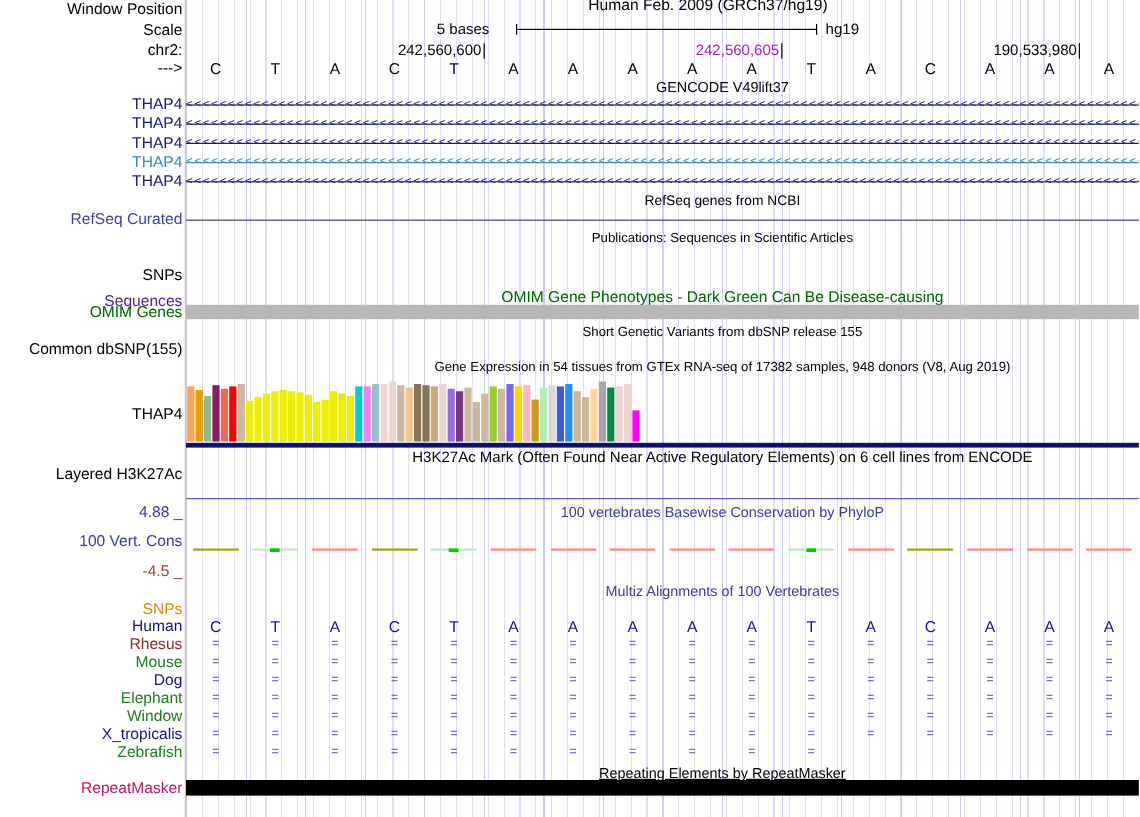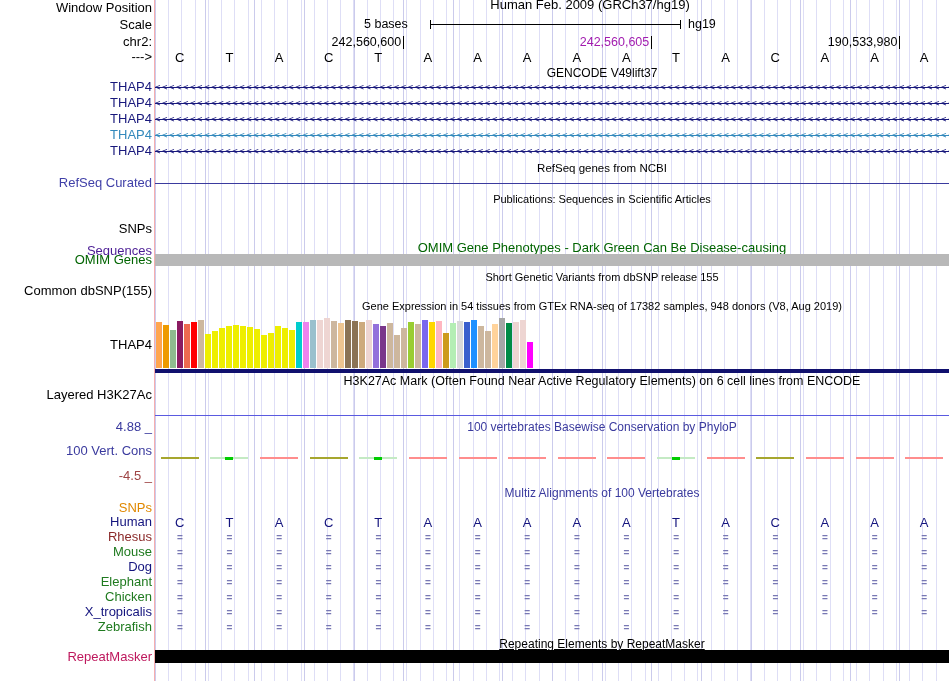--- a/index.html
+++ b/index.html
@@ -65,21 +65,21 @@
       <div class="lab lab-right" style="top: 395px; color: rgb(0, 0, 0); position: absolute;">Layered H3K27Ac</div>
       <div class="lab lab-right" style="top: 427px; color: rgb(58, 58, 158); position: absolute;">4.88 _</div>
       <div class="lab lab-right" style="top: 451px; color: rgb(58, 58, 158); position: absolute;">100 Vert. Cons</div>
       <div class="lab lab-right" style="top: 476px; color: rgb(158, 68, 68); position: absolute;">-4.5 _</div>
       <div class="lab lab-right" style="top: 508px; color: rgb(224, 136, 0); position: absolute;">SNPs</div>
       <div class="lab lab-right" style="top: 522px; color: rgb(20, 20, 126); position: absolute;">Human</div>
       <div class="lab lab-right" style="top: 537px; color: rgb(139, 42, 42); position: absolute;">Rhesus</div>
       <div class="lab lab-right" style="top: 552px; color: rgb(31, 122, 31); position: absolute;">Mouse</div>
       <div class="lab lab-right" style="top: 567px; color: rgb(20, 20, 126); position: absolute;">Dog</div>
       <div class="lab lab-right" style="top: 582px; color: rgb(31, 122, 31); position: absolute;">Elephant</div>
-      <div class="lab lab-right" style="top: 597px; color: rgb(31, 122, 31); position: absolute;">Chicken</div>
+      <div class="lab lab-right" style="top: 597px; color: rgb(31, 122, 31); position: absolute;">Window</div>
       <div class="lab lab-right" style="top: 612px; color: rgb(20, 20, 126); position: absolute;">X_tropicalis</div>
       <div class="lab lab-right" style="top: 627px; color: rgb(31, 122, 31); position: absolute;">Zebrafish</div>
       <div class="lab lab-right" style="top: 657px; color: #be185d; position: absolute;">RepeatMasker</div>
       <div class="ctitle" style="top: 73px; color: rgb(0, 0, 0); font-size: 12px; position: absolute;">GENCODE V49lift37</div>
       <div class="ctitle" style="top: 168px; color: rgb(0, 0, 0); font-size: 11.5px; position: absolute;">RefSeq genes from NCBI</div>
       <div class="ctitle" style="top: 199px; color: rgb(0, 0, 0); font-size: 11px; position: absolute;">Publications: Sequences in Scientific Articles</div>
       <div class="ctitle" style="top: 247px; color: rgb(0, 100, 0); font-size: 13px; position: absolute;">OMIM Gene Phenotypes - Dark Green Can Be Disease-causing</div>
       <div class="ctitle" style="top: 277px; color: rgb(0, 0, 0); font-size: 11px; position: absolute;">Short Genetic Variants from dbSNP release 155</div>
       <div class="ctitle" style="top: 306px; color: rgb(0, 0, 0); font-size: 11px; position: absolute;">Gene Expression in 54 tissues from GTEx RNA-seq of 17382 samples, 948 donors (V8, Aug 2019)</div>
       <div class="ctitle" style="top: 381px; color: rgb(0, 0, 0); font-size: 12.5px; position: absolute;">H3K27Ac Mark (Often Found Near Active Regulatory Elements) on 6 cell lines from ENCODE</div>

